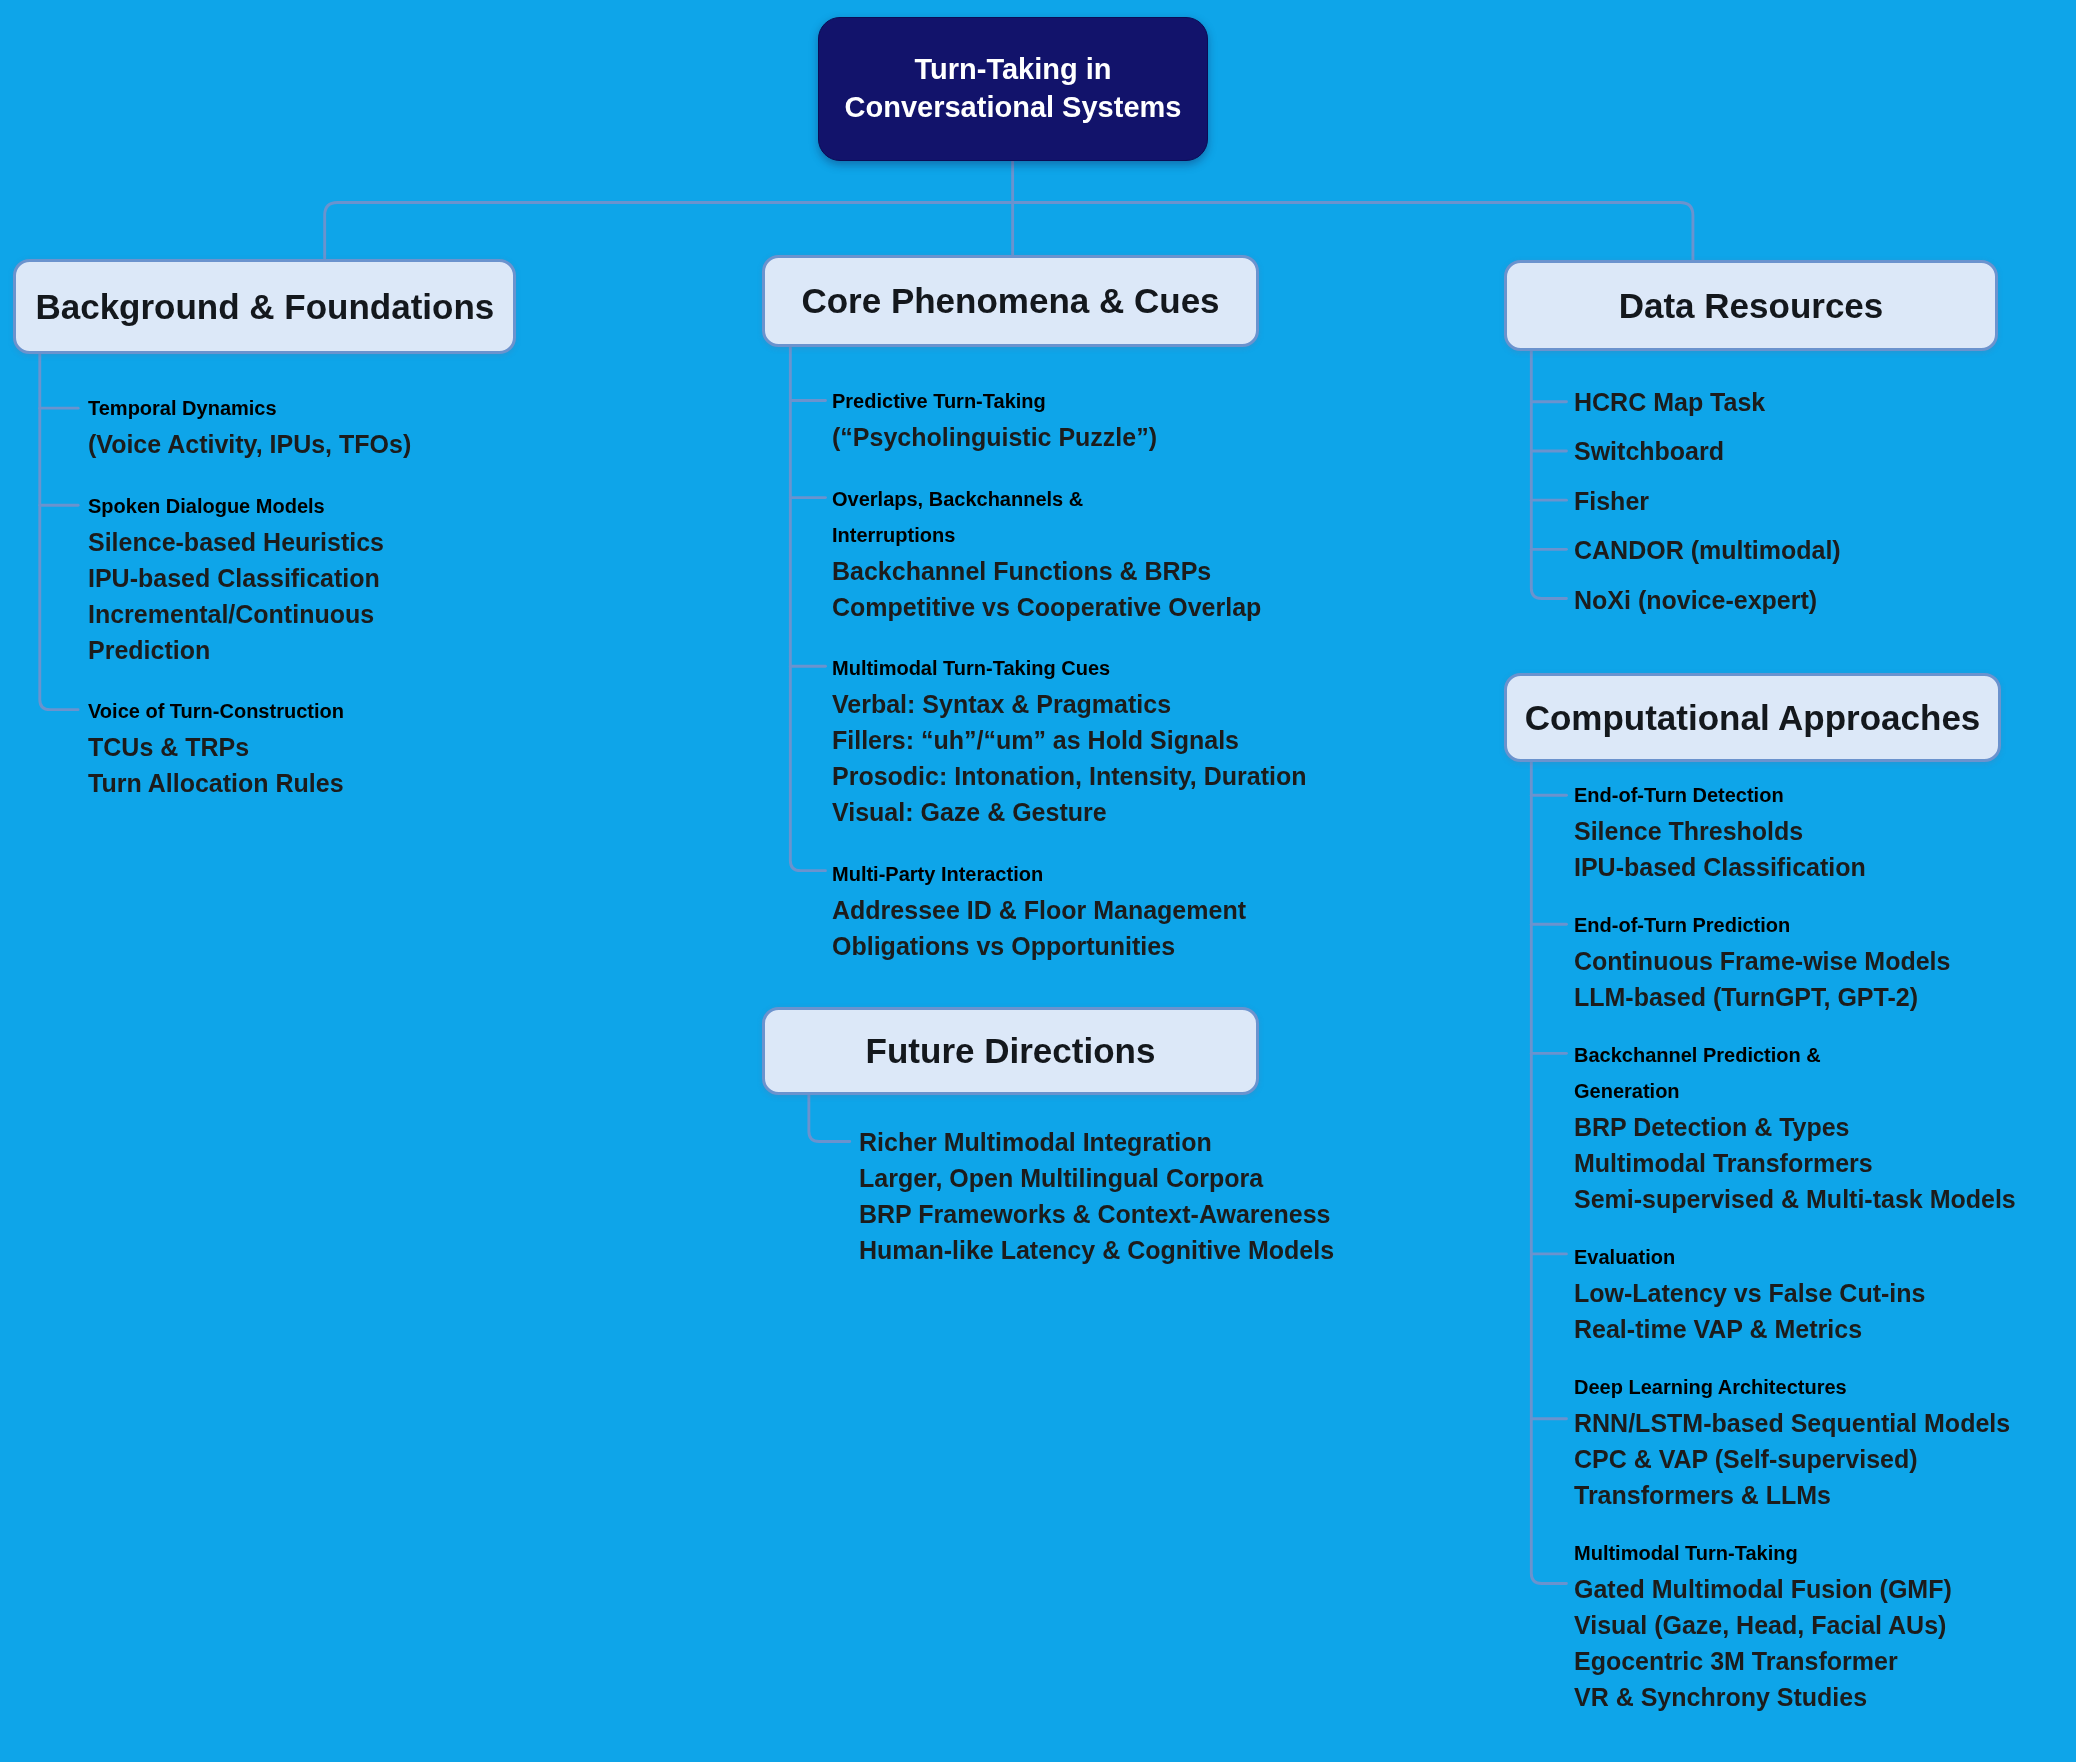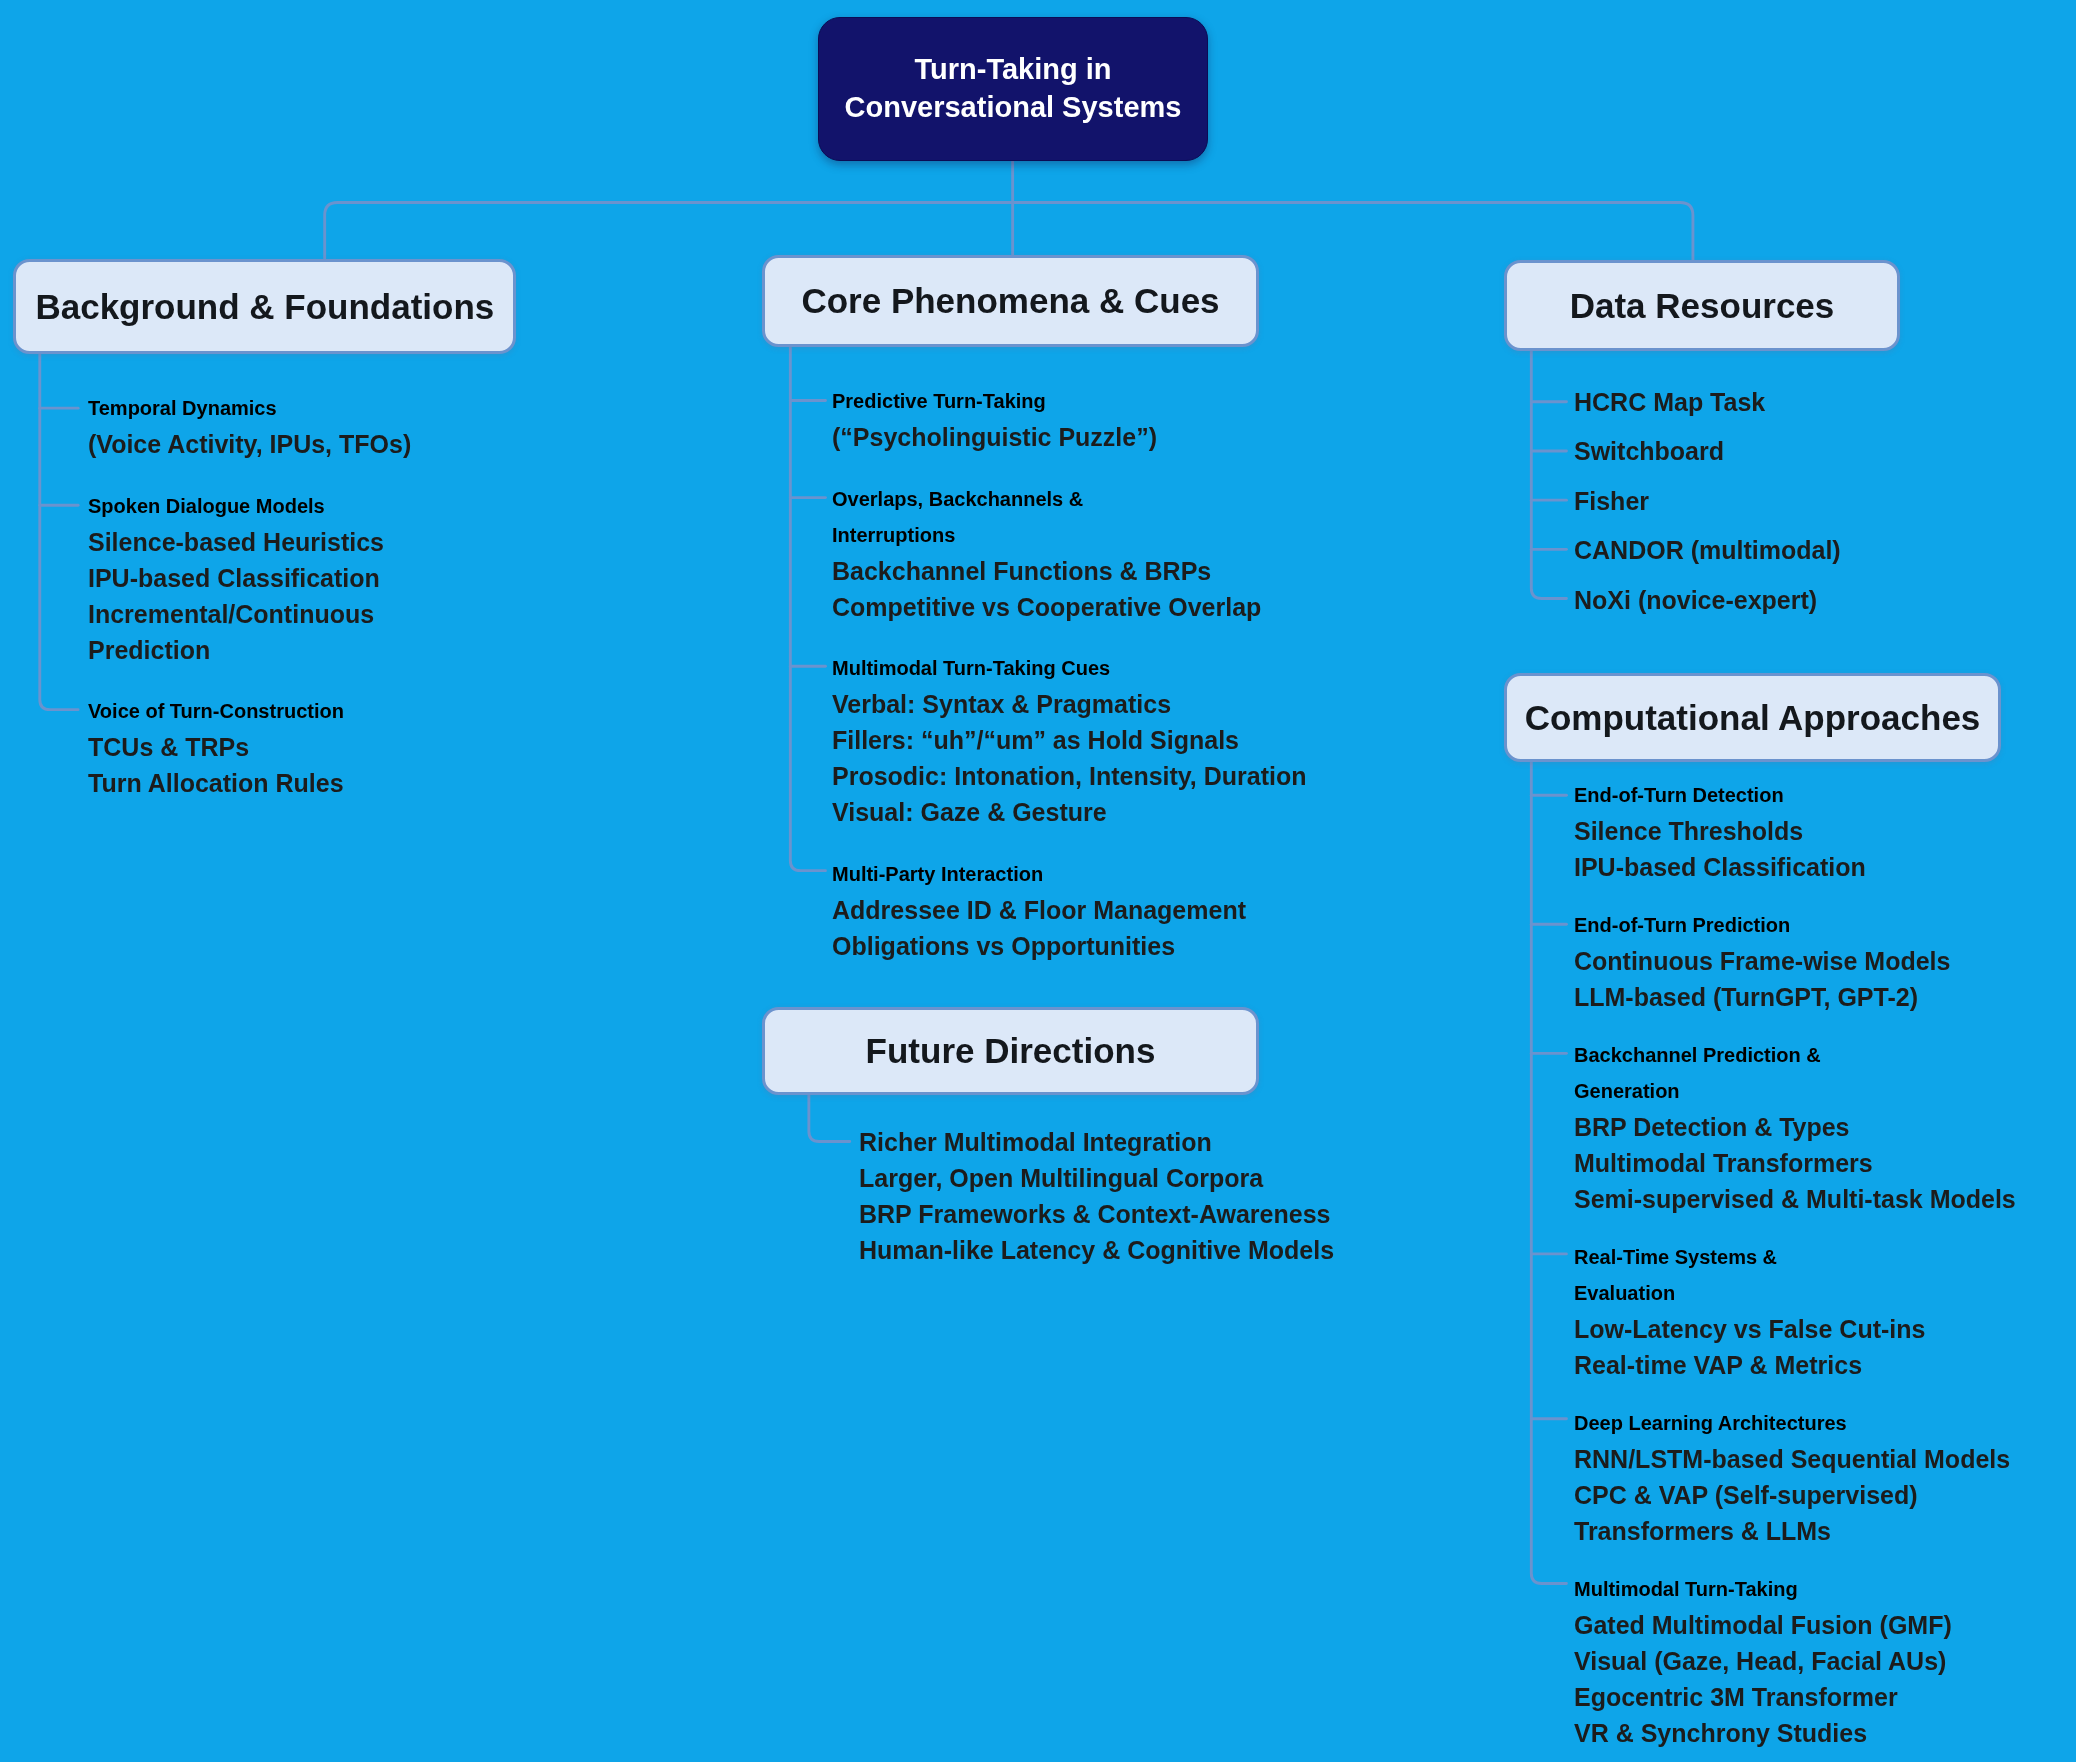--- a/index.html
+++ b/index.html
@@ -96,21 +96,21 @@
     <path d="M 2397 2221 L 2452 2221"></path>
   </svg>
 
   <div class="root-node">Turn-Taking in
 Conversational Systems</div>
 
   <div class="branch-box" style="left:13.4px; top:259px; width:503px; height:95px;">Background &amp; Foundations</div>
 
   <div class="branch-box" style="left:762px; top:255px; width:497px; height:92px;">Core Phenomena &amp; Cues</div>
 
-  <div class="branch-box" style="left:1504px; top:260px; width:396px; height:91px;">Data Resources</div>
+  <div class="branch-box" style="left:1504px; top:260px; width:494px; height:91px;">Data Resources</div>
 
   <div class="branch-box" style="left:762px; top:1007px; width:497px; height:88px;">Future Directions</div>
 
   <div class="branch-box" style="left:1504px; top:656px; width:497px; height:89px;margin-top:17px;">Computational Approaches</div>
 
   <div class="items" style="left:88px; top:390px;">
     <div class="item">
       <div class="h">Temporal Dynamics</div>
       <div class="s">(Voice Activity, IPUs, TFOs)</div>
     </div>
@@ -180,21 +180,20 @@
       <div class="s">LLM-based (TurnGPT, GPT-2)</div>
     </div>
     <div class="item">
       <div class="h">Backchannel Prediction &amp;</div>
       <div class="h">Generation</div>
       <div class="s">BRP Detection &amp; Types</div>
       <div class="s">Multimodal Transformers</div>
       <div class="s">Semi-supervised &amp; Multi-task Models</div>
     </div>
     <div class="item">
-      <div class="h">Real-Time Systems &amp;</div>
       <div class="h">Evaluation</div>
       <div class="s">Low-Latency vs False Cut-ins</div>
       <div class="s">Real-time VAP &amp; Metrics</div>
     </div>
     <div class="item">
       <div class="h">Deep Learning Architectures</div>
       <div class="s">RNN/LSTM-based Sequential Models</div>
       <div class="s">CPC &amp; VAP (Self-supervised)</div>
       <div class="s">Transformers &amp; LLMs</div>
     </div>

